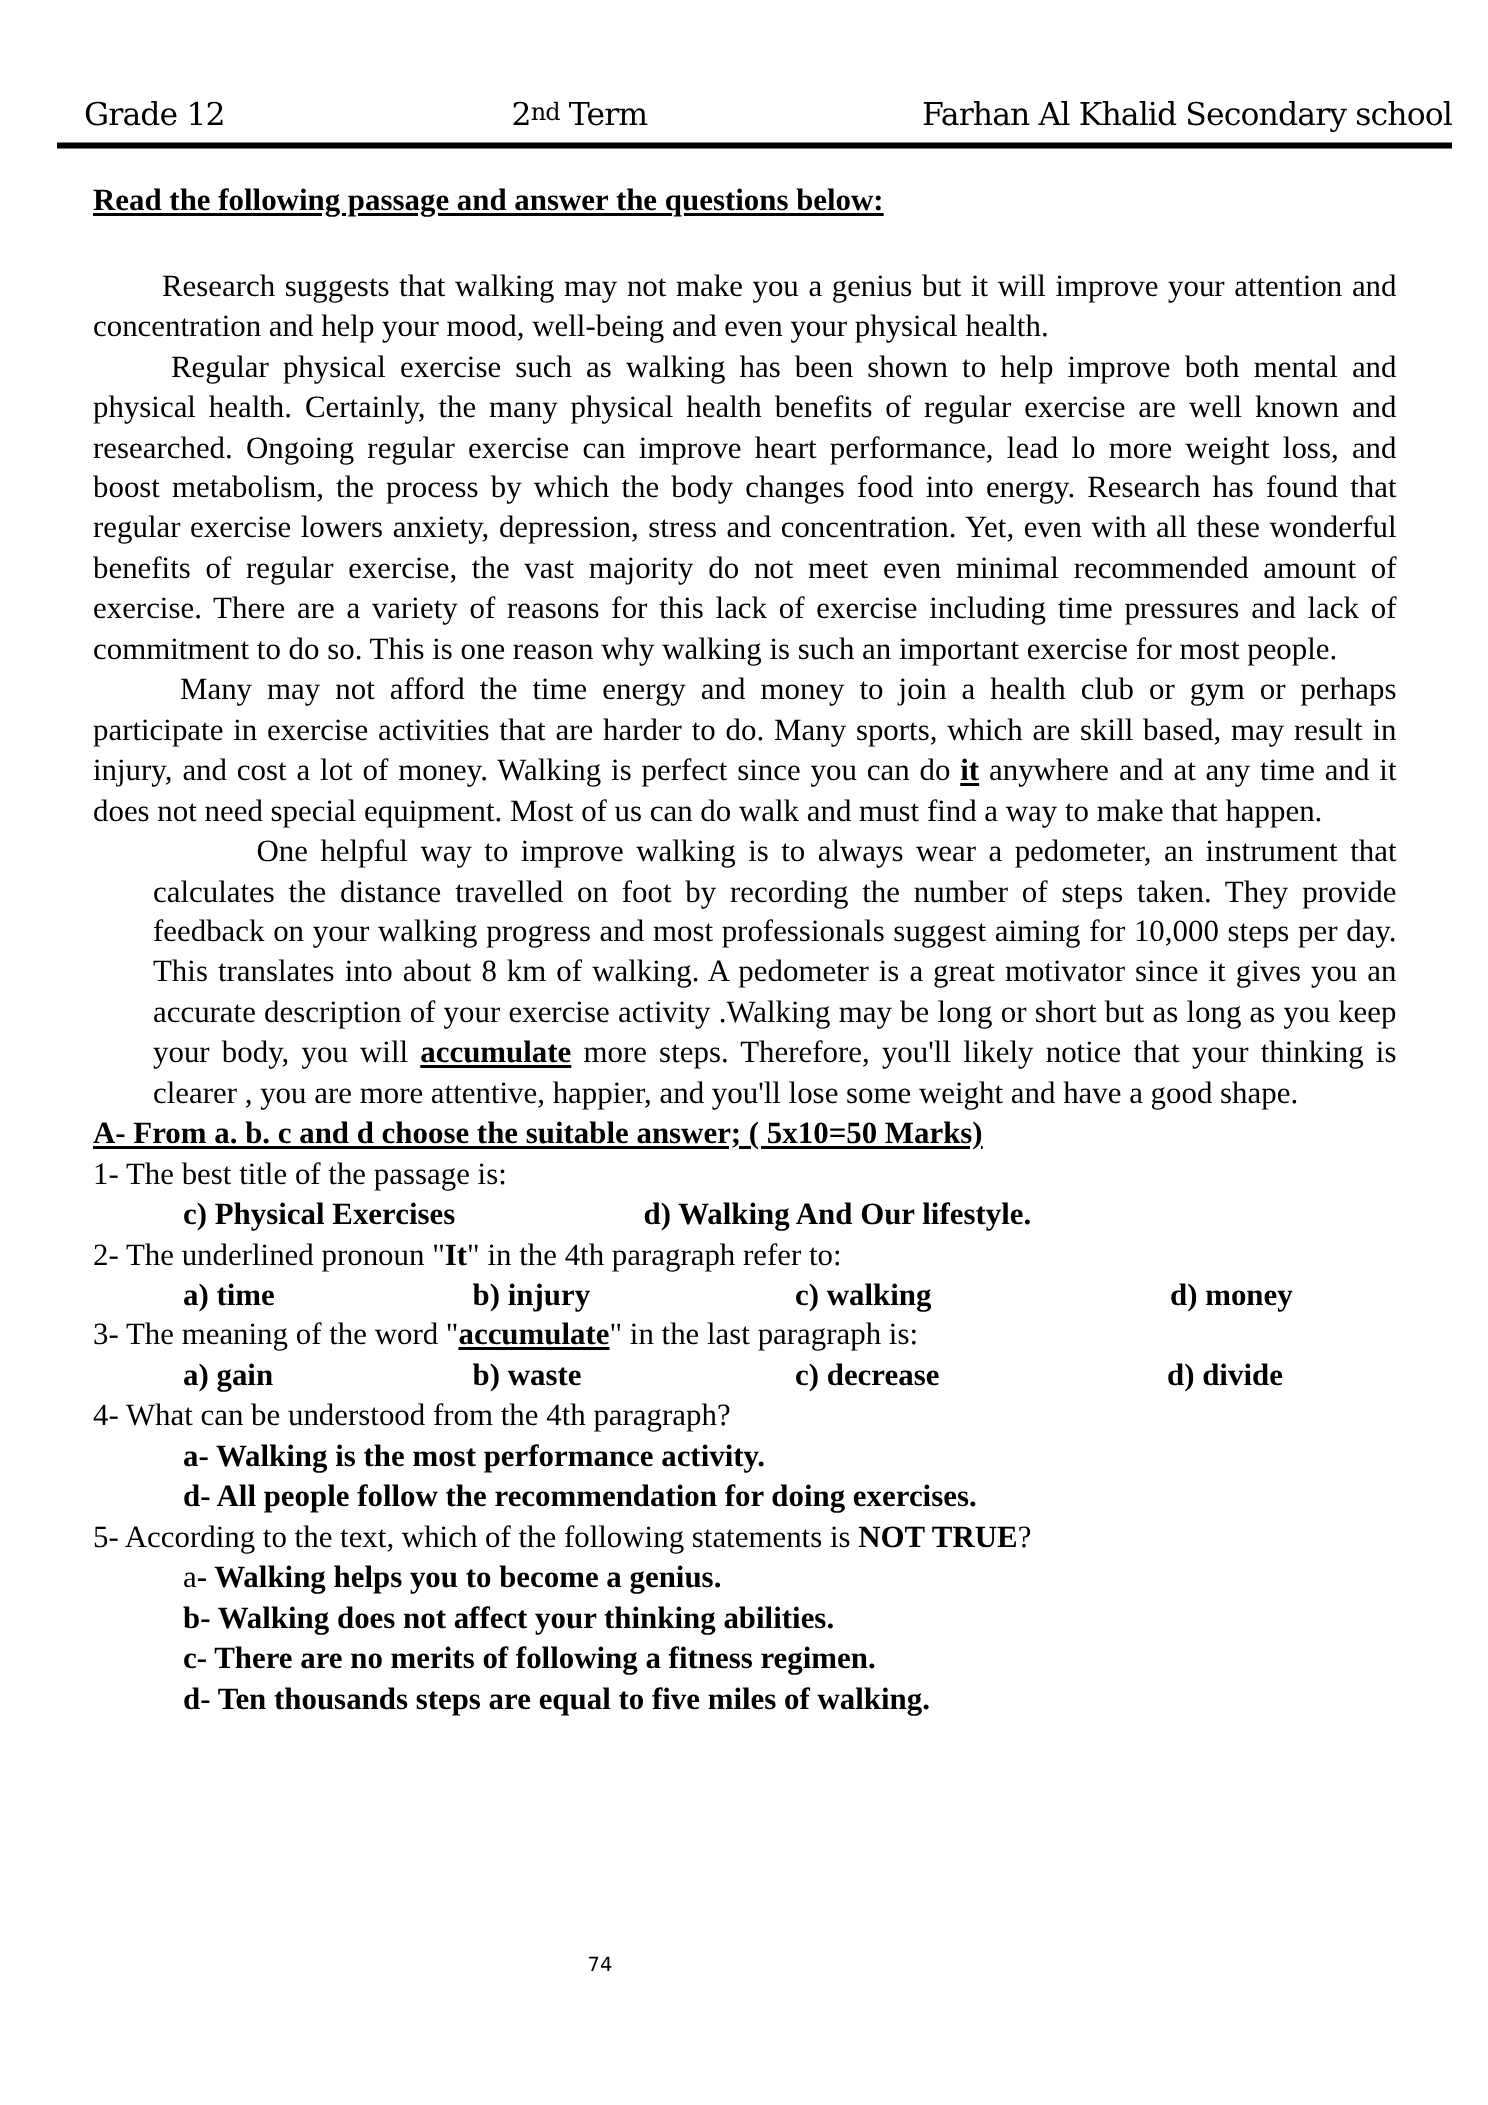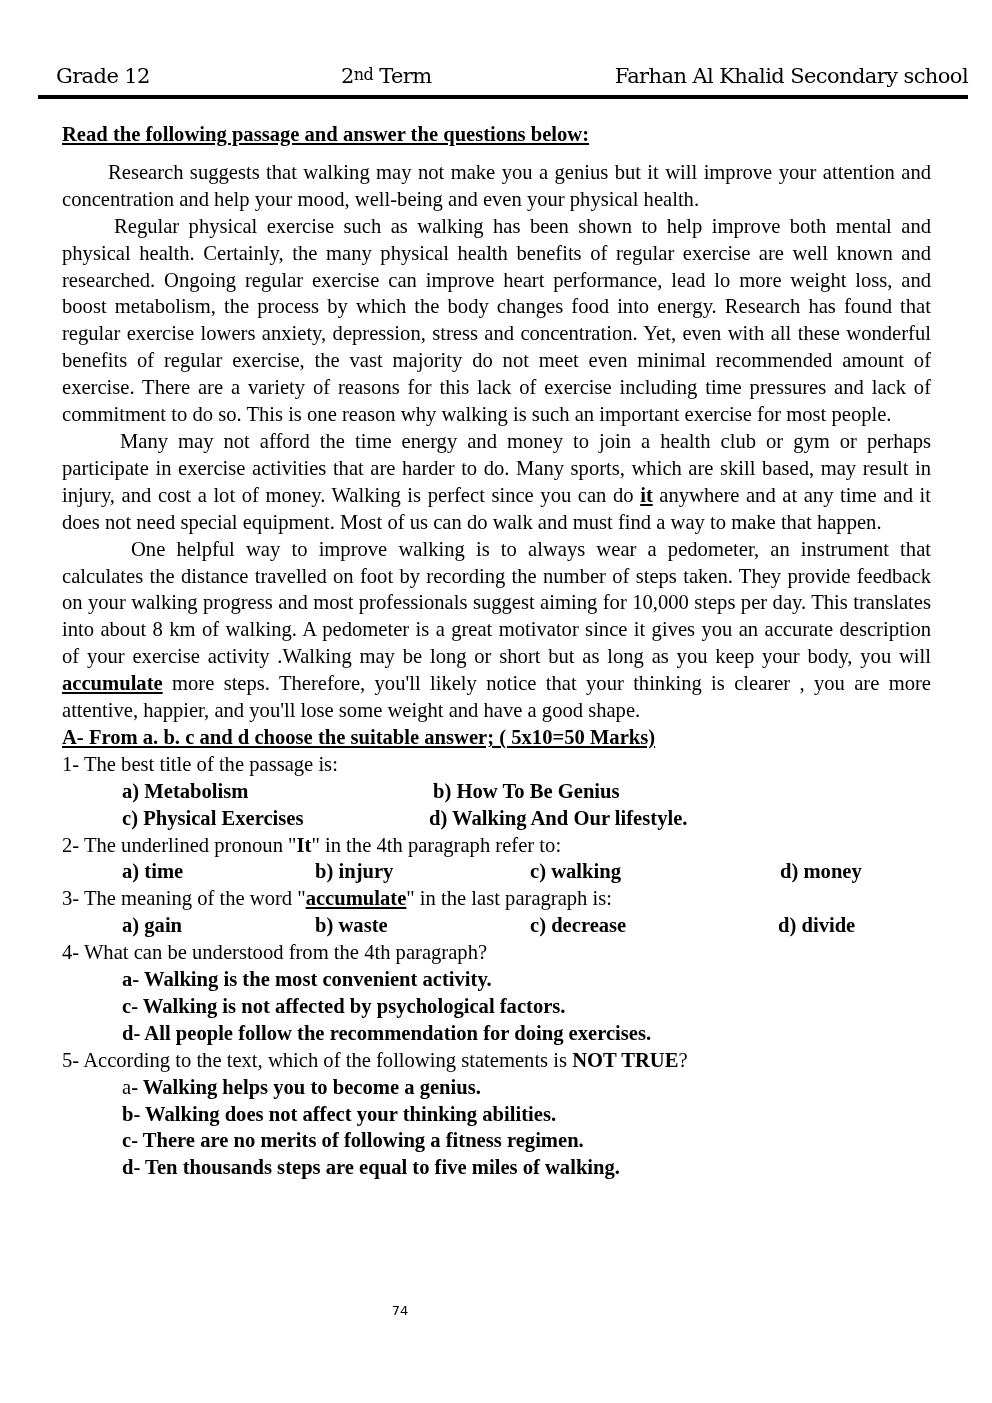--- a/index.html
+++ b/index.html
@@ -12,26 +12,26 @@
   .h-grade { left: 18px; }
   .h-term { left: 303px; }
   .h-term sup { font-size: 16px; position: relative; top: -3px; vertical-align: baseline; }
   .h-school { right: 0px; }
   .header-rule { position: absolute; left: 38px; top: 95px; width: 930px; height: 4px; background: #000; }
 
   .content {
     position: absolute; left: 62px; top: 121px; width: 869px;
     font-family: "Liberation Serif", serif; font-size: 20.6px; line-height: 26.9px;
   }
-  .instructions { font-weight: bold; text-decoration: underline; margin: 0 0 11px 0; font-size: 20.6px; }
+  .instructions { font-weight: bold; text-decoration: underline; margin: 0 0 30px 0; font-size: 20.6px; }
   .para { margin: 0; text-align: justify; text-align-last: left; }
   .indent1 { text-indent: 46px; }
   .indent2 { text-indent: 52px; }
   .indent3 { text-indent: 58px; }
-  .indent4 { text-indent: 69px; }
+  .indent4 { text-indent: 69px; margin-left: 40px; }
   .ul-bold { font-weight: bold; text-decoration: underline; }
   .section-title { font-weight: bold; text-decoration: underline; margin: 0; }
   .question { margin: 0; }
   .opts-row { margin: 0; padding-left: 60px; font-weight: bold; position: relative; height: 26.9px; }
   .opts-row span { position: absolute; top: 0; white-space: nowrap; }
   .opt-line { margin: 0; padding-left: 60px; font-weight: bold; }
   .opt-line .plain { font-weight: normal; }
   .page-num {
     position: absolute; left: 0; width: 800px; top: 1303px; text-align: center;
     font-family: "DejaVu Sans", sans-serif; font-size: 13px;
@@ -52,24 +52,20 @@
 
   <p class="para indent1">Research suggests that walking may not make you a genius but it will improve your attention and concentration and help your mood, well-being and even your physical health.</p>
   <p class="para indent2">Regular physical exercise such as walking has been shown to help improve both mental and physical health. Certainly, the many physical health benefits of regular exercise are well known and researched. Ongoing regular exercise can improve heart performance, lead lo more weight loss, and boost metabolism, the process by which the body changes food into energy. Research has found that regular exercise lowers anxiety, depression, stress and concentration. Yet, even with all these wonderful benefits of regular exercise, the vast majority do not meet even minimal recommended amount of exercise. There are a variety of reasons for this lack of exercise including time pressures and lack of commitment to do so. This is one reason why walking is such an important exercise for most people.</p>
   <p class="para indent3"><span>Many may not afford the time energy and money to join a health club or gym or perhaps participate in exercise activities that are harder to do. Many sports, which are skill based, may result in injury, and cost a lot of money. Walking is perfect since you can do </span><span class="ul-bold">it</span><span> anywhere and at any time and it does not need special equipment. Most of us can do walk and must find a way to make that happen.</span></p>
   <p class="para indent4"><span>One helpful way to improve walking is to always wear a pedometer, an instrument that calculates the distance travelled on foot by recording the number of steps taken. They provide feedback on your walking progress and most professionals suggest aiming for 10,000 steps per day. This translates into about 8 km of walking. A pedometer is a great motivator since it gives you an accurate description of your exercise activity .Walking may be long or short but as long as you keep your body, you will </span><span class="ul-bold">accumulate</span><span> more steps. Therefore, you'll likely notice that your thinking is clearer , you are more attentive, happier, and you'll lose some weight and have a good shape.</span></p>
 
   <p class="section-title">A- From a. b. c and d choose the suitable answer; ( 5x10=50 Marks)</p>
 
   <p class="question">1- The best title of the passage is:</p>
   <div class="opts-row">
-    <span style="left:60px">a) Metabolism</span>
-    <span style="left:371px">b) How To Be Genius</span>
-  </div>
-  <div class="opts-row">
     <span style="left:60px">c) Physical Exercises</span>
     <span style="left:367px">d) Walking And Our lifestyle.</span>
   </div>
 
   <p class="question"><span>2- The underlined pronoun "</span><b>It</b><span>" in the 4th paragraph refer to:</span></p>
   <div class="opts-row">
     <span style="left:60px">a) time</span>
     <span style="left:253px">b) injury</span>
     <span style="left:468px">c) walking</span>
     <span style="left:718px">d) money</span>
@@ -77,22 +73,21 @@
 
   <p class="question"><span>3- The meaning of the word "</span><span class="ul-bold">accumulate</span><span>" in the last paragraph is:</span></p>
   <div class="opts-row">
     <span style="left:60px">a) gain</span>
     <span style="left:253px">b) waste</span>
     <span style="left:468px">c) decrease</span>
     <span style="left:716px">d) divide</span>
   </div>
 
   <p class="question">4- What can be understood from the 4th paragraph?</p>
-  <p class="opt-line">a- Walking is the most convenient activity.</p>
-  <p class="opt-line">c- Walking is not affected by psychological factors.</p>
+  <p class="opt-line">a- Walking is the most performance activity.</p>
   <p class="opt-line">d- All people follow the recommendation for doing exercises.</p>
 
   <p class="question"><span>5- According to the text, which of the following statements is </span><b>NOT TRUE</b><span>?</span></p>
   <p class="opt-line"><span class="plain">a</span><span>- Walking helps you to become a genius.</span></p>
   <p class="opt-line">b- Walking does not affect your thinking abilities.</p>
   <p class="opt-line">c- There are no merits of following a fitness regimen.</p>
   <p class="opt-line">d- Ten thousands steps are equal to five miles of walking.</p>
 </div>
 
 <div class="page-num">74</div>

